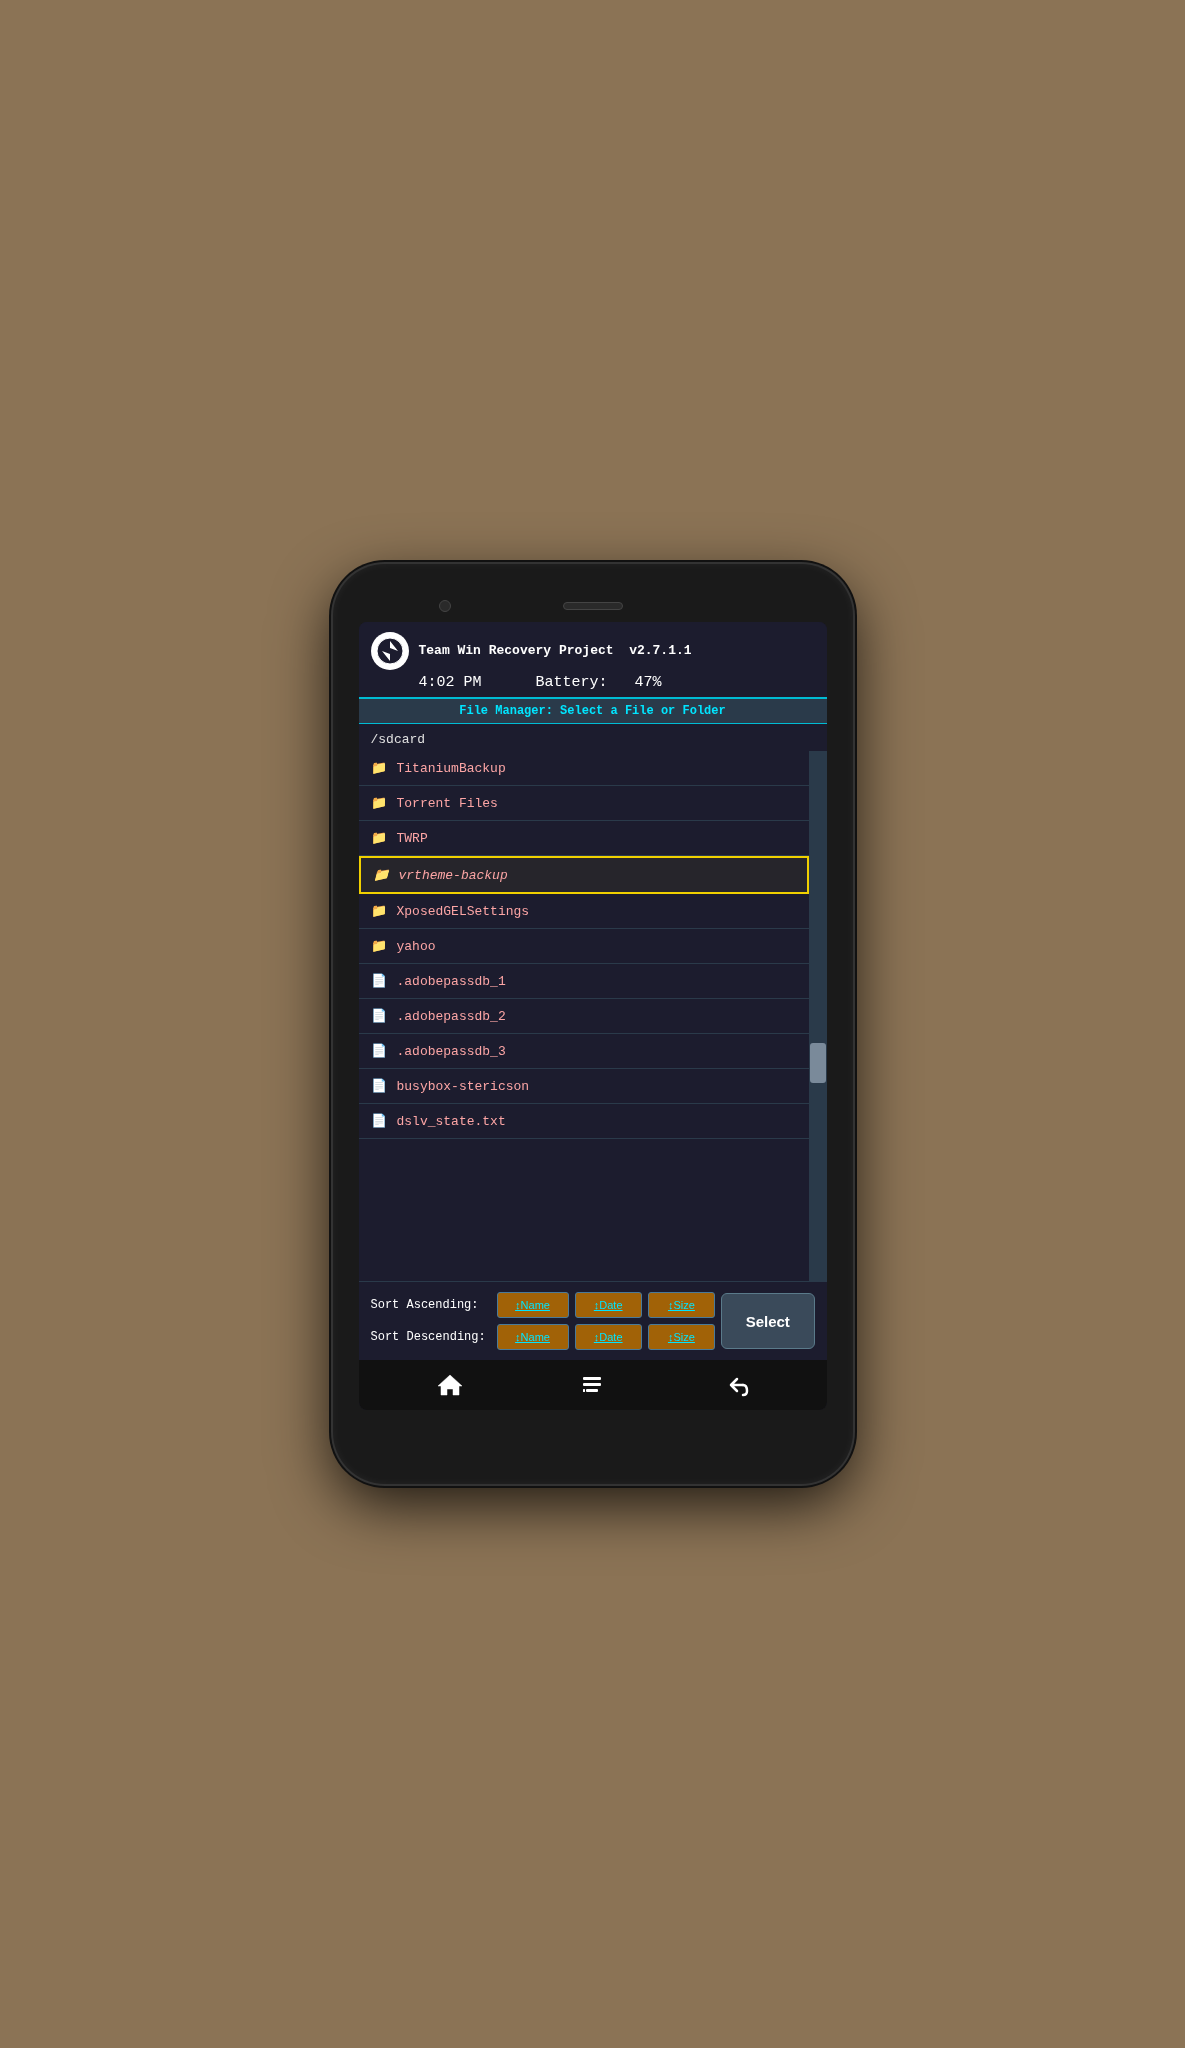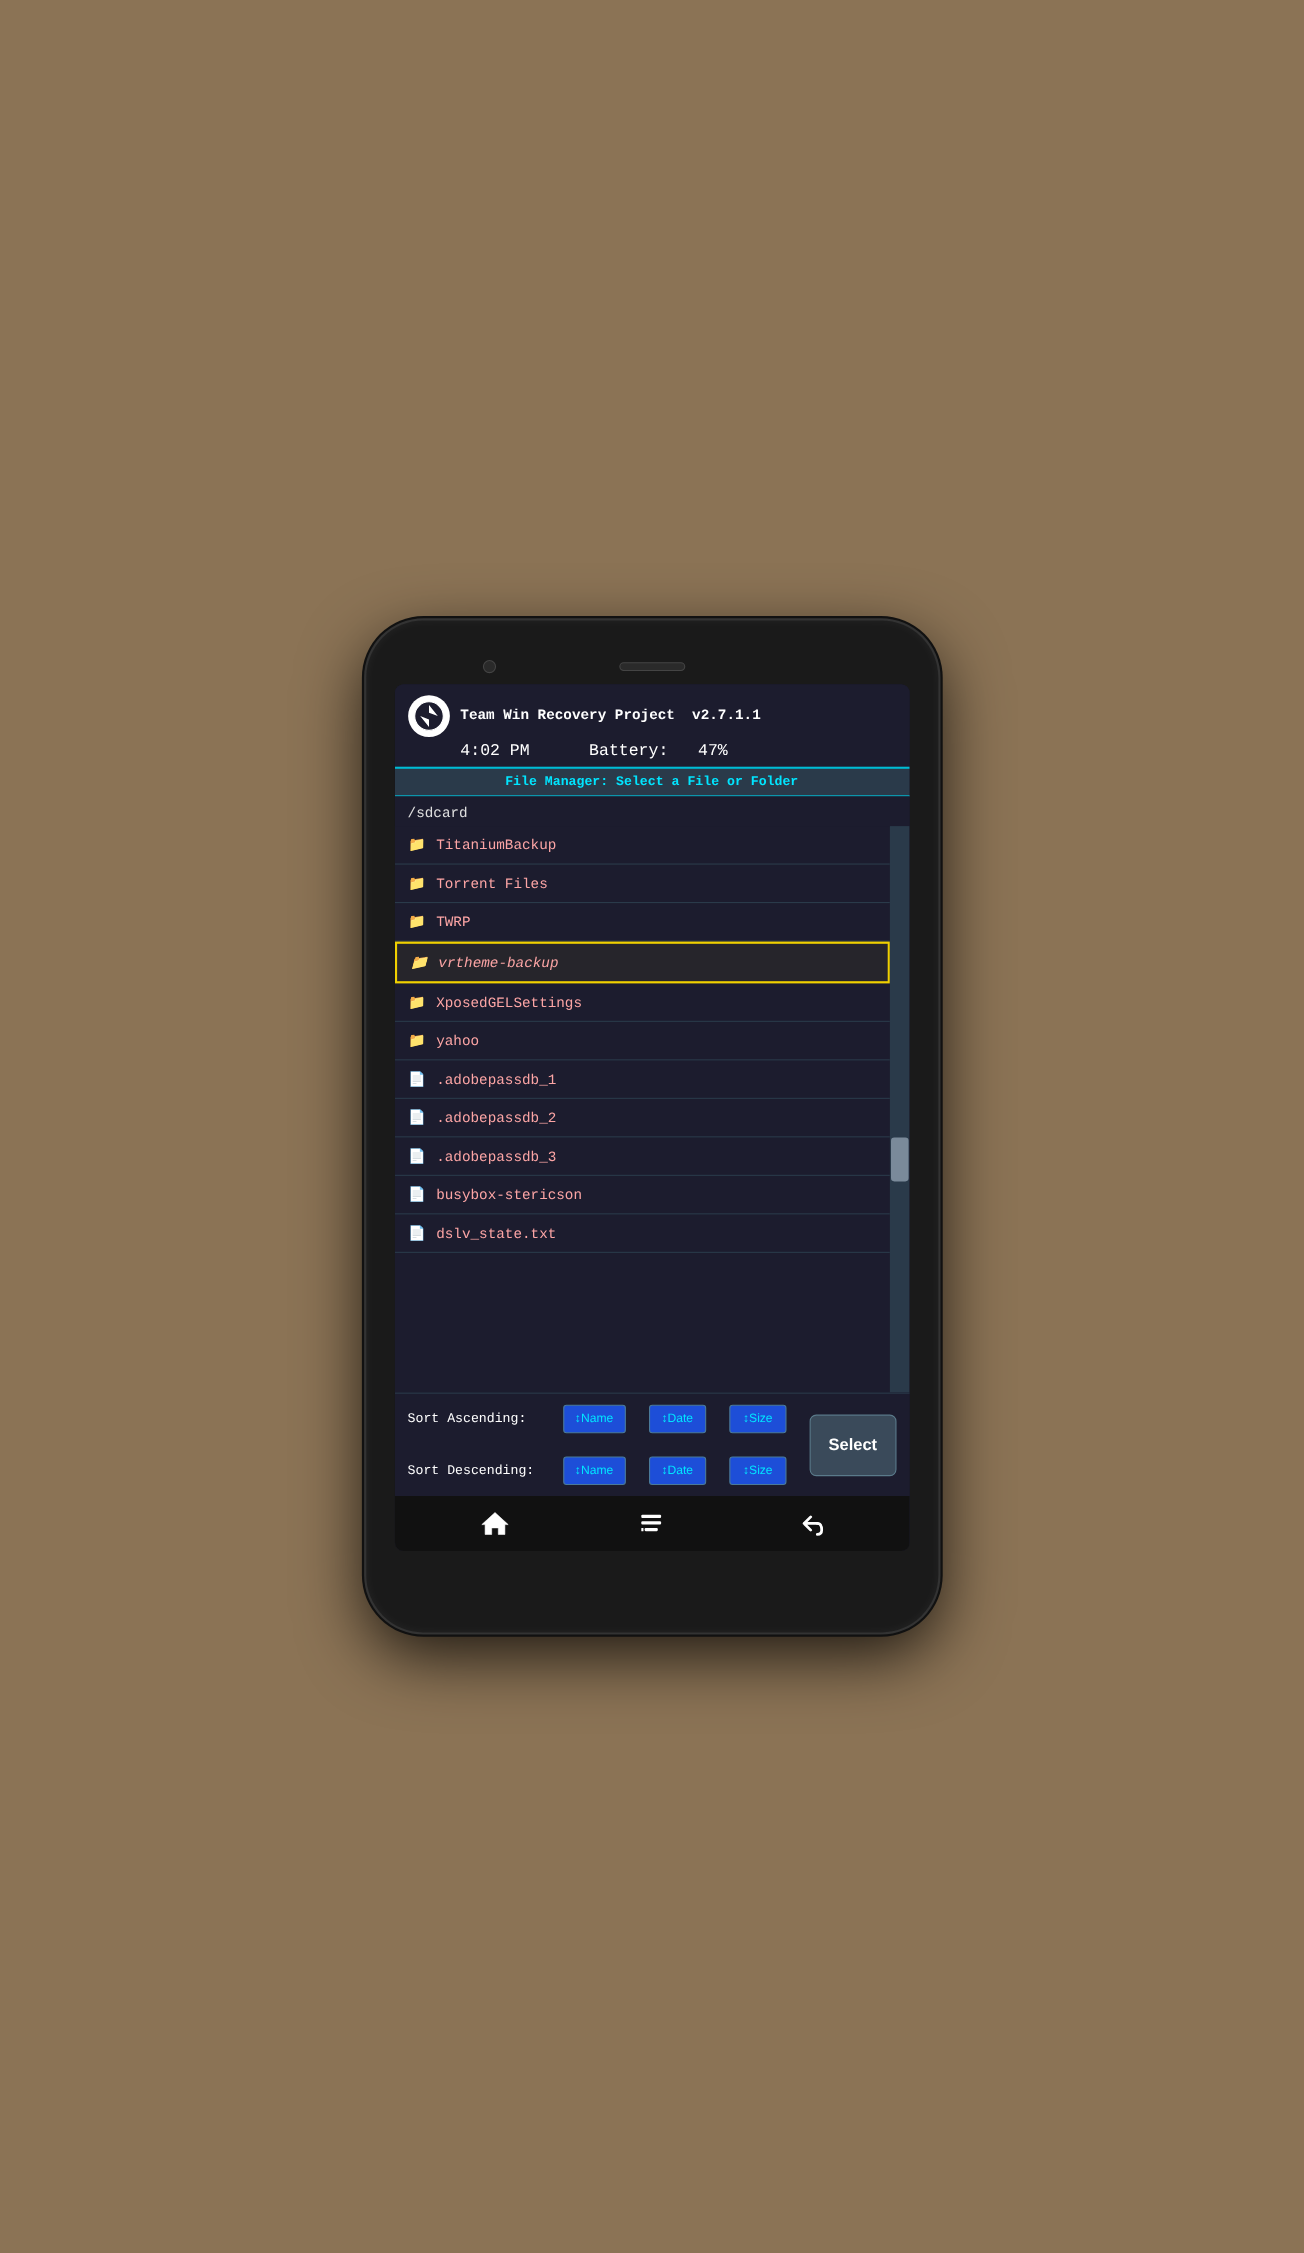--- a/index.html
+++ b/index.html
@@ -173,53 +173,54 @@
       top: 55%;
     }
 
     
     .bottom-controls {
       background: #1c1c2e;
       padding: 10px 12px;
       border-top: 1px solid #2a3a4a;
     }
     .sort-btn {
-      background: #1d4ed8;
+      background: #a16207;
       border: 1px solid #4a7a9a;
       color: #00e5ff;
       padding: 6px 10px;
       font-size: 11px;
       border-radius: 3px;
       cursor: pointer;
       display: flex;
       align-items: center;
       gap: 3px;
       min-width: 52px;
       justify-content: center;
+      text-decoration: underline;
     }
     .select-btn {
       background: #3a4a5a;
       border: 1px solid #5a7a8a;
       color: white;
       font-size: 15px;
       font-weight: bold;
       border-radius: 6px;
       cursor: pointer;
       padding: 0 16px;
       height: 56px;
       grid-row: span 2;
       display: flex;
       align-items: center;
       justify-content: center;
     }
     .sort-grid {
       display: grid;
       grid-template-columns: 120px auto auto auto auto;
       grid-template-rows: auto auto;
-      gap: 21px;
+      gap: 6px;
       align-items: center;
     }
     .sort-ascending-label {
       color: white;
       font-size: 12px;
       grid-row: 1;
       grid-column: 1;
     }
     .sort-descending-label {
       color: white;

